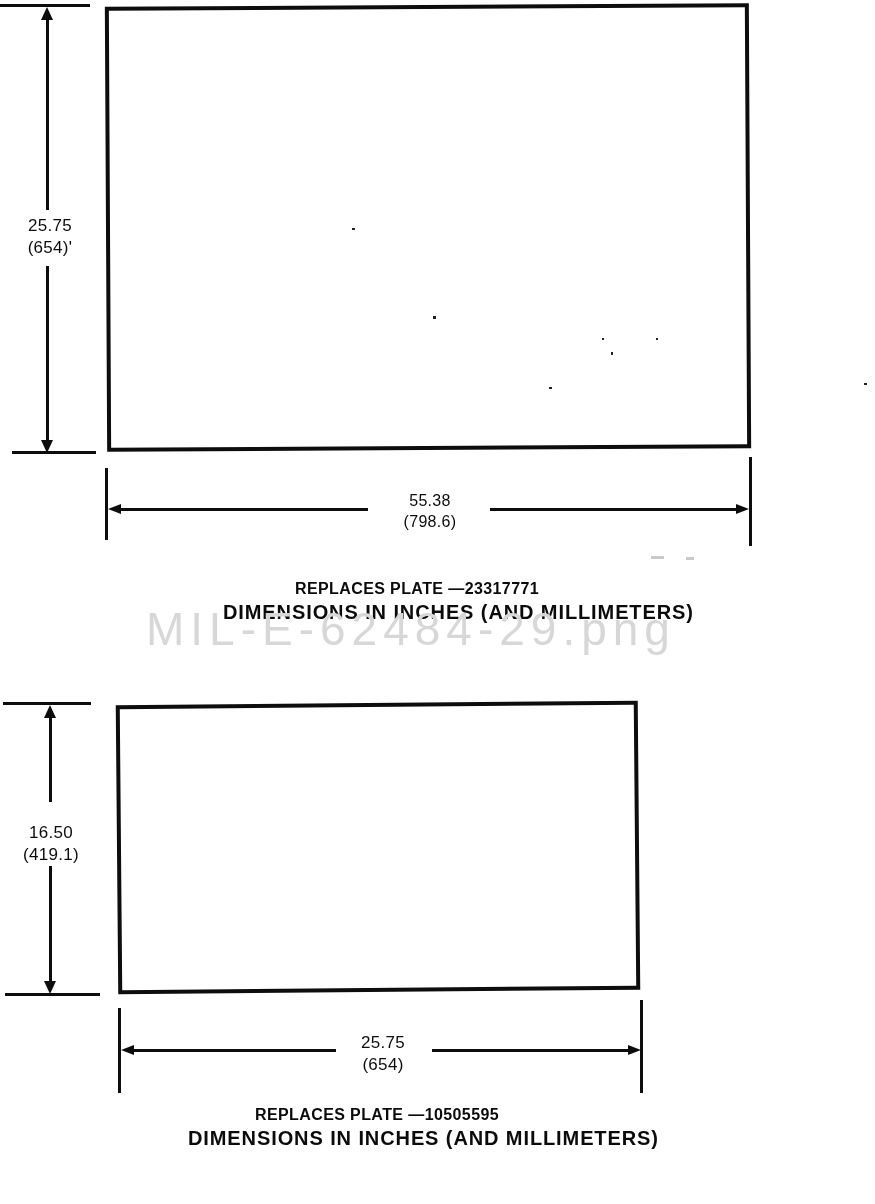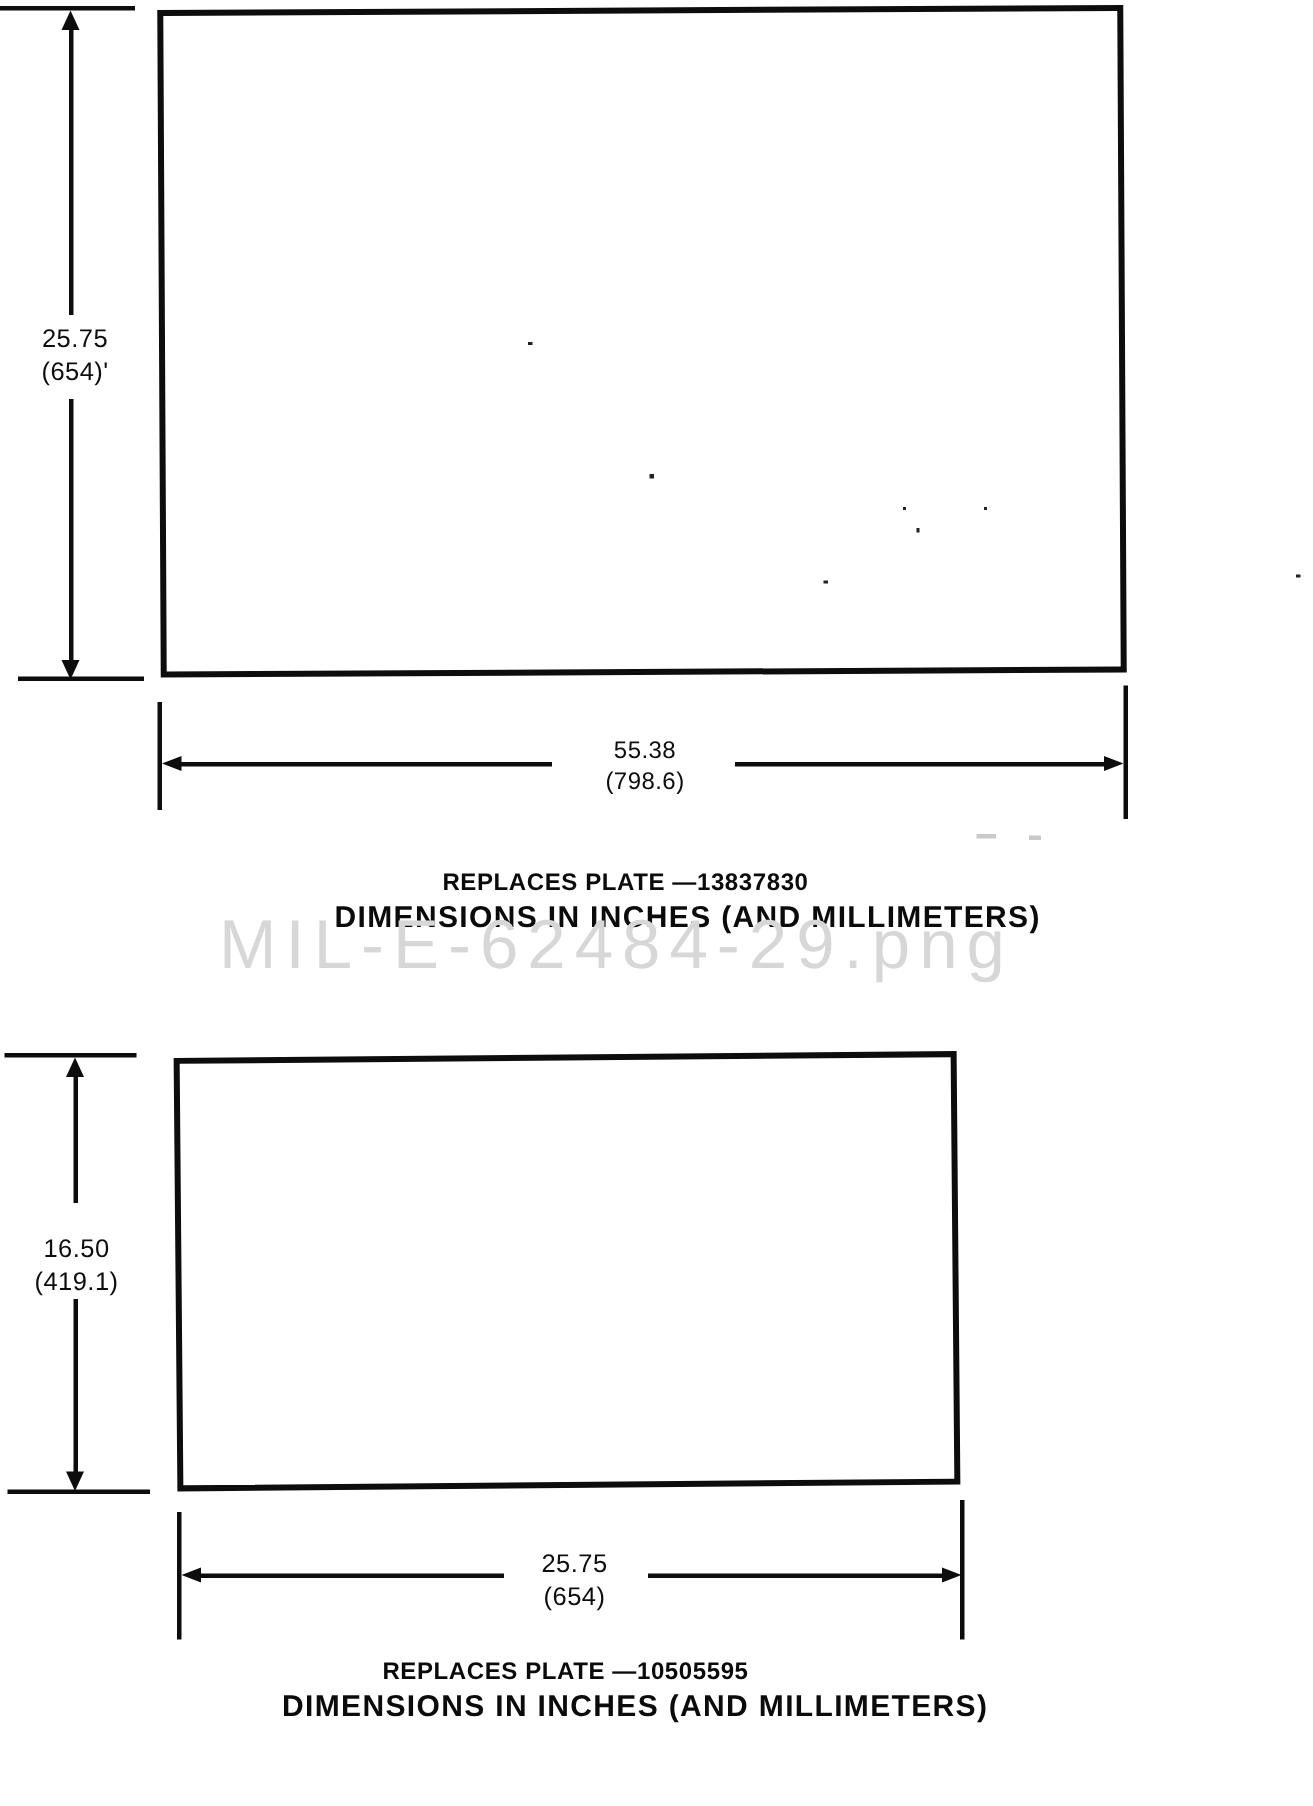--- a/index.html
+++ b/index.html
@@ -99,21 +99,21 @@
   <div class="ln" style="left:118px; top:508px; width:250px; height:3px;"></div>
   <div class="ln" style="left:490px; top:508px; width:249px; height:3px;"></div>
   <div class="arrow arrow-right" style="left:736px; top:504px;"></div>
   <div class="dim-label" style="left:380px; top:491px; width:100px; font-size:16px;">
     <span>55.38</span>
     <span class="mm">(798.6)</span>
   </div>
 
   <div class="note-row" style="left:267px; top:580px; width:300px;">
     <span>REPLACES PLATE —</span>
-    <span>13837830</span>
+    <span>23317771</span>
   </div>
   <div class="note-line" style="left:223px; top:601px; width:400px;">DIMENSIONS IN INCHES (AND MILLIMETERS)</div>
 
   <div class="watermark wm2" style="left:146px; top:602px;">MIL-E-62484-29.png</div>
 
   <div class="rect" style="left:117px; top:703px; width:514px; height:281px; transform:rotate(-0.5deg);"></div>
 
   <div class="ln" style="left:3px; top:702px; width:88px; height:3px;"></div>
   <div class="ln" style="left:5px; top:993px; width:95px; height:3px;"></div>
   <div class="arrow arrow-up" style="left:44px; top:705px;"></div>

